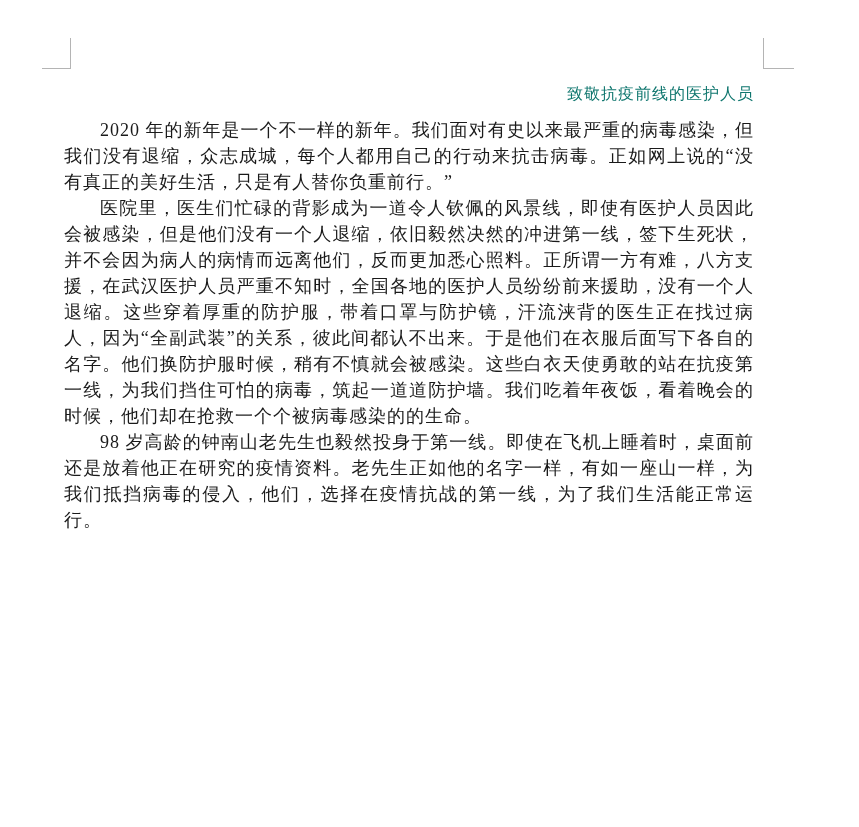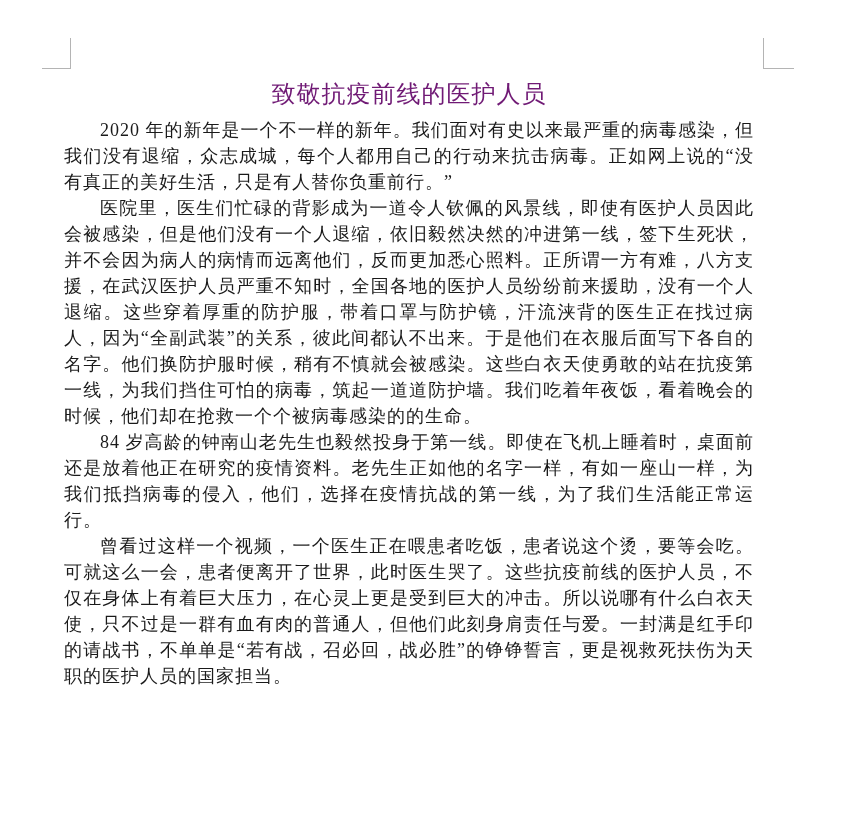--- a/index.html
+++ b/index.html
@@ -34,26 +34,26 @@
     height: 30px;
     border-left: 1px solid #b4b4b4;
     border-bottom: 1px solid #b4b4b4;
   }
   .doc-title {
     position: absolute;
     top: 78px;
     left: 64px;
     width: 690px;
     margin: 0;
-    text-align: center;
-    font-size: 24px;
+    text-align: right;
+    font-size: 16px;
     line-height: 32px;
     font-weight: normal;
     letter-spacing: 1px;
-    color: #701a75;
+    color: #0f766e;
   }
   .content {
     position: absolute;
     top: 117px;
     left: 64px;
     width: 690px;
   }
   .content p {
     margin: 0;
     font-size: 18px;
@@ -71,16 +71,15 @@
 
 <div class="page">
   <div class="crop-tl"></div>
   <div class="crop-tr"></div>
 
   <h1 class="doc-title">致敬抗疫前线的医护人员</h1>
 
   <div class="content">
     <p>2020 年的新年是一个不一样的新年。我们面对有史以来最严重的病毒感染，但我们没有退缩，众志成城，每个人都用自己的行动来抗击病毒。正如网上说的“没有真正的美好生活，只是有人替你负重前行。”</p>
     <p>医院里，医生们忙碌的背影成为一道令人钦佩的风景线，即使有医护人员因此会被感染，但是他们没有一个人退缩，依旧毅然决然的冲进第一线，签下生死状，并不会因为病人的病情而远离他们，反而更加悉心照料。正所谓一方有难，八方支援，在武汉医护人员严重不知时，全国各地的医护人员纷纷前来援助，没有一个人退缩。这些穿着厚重的防护服，带着口罩与防护镜，汗流浃背的医生正在找过病人，因为“全副武装”的关系，彼此间都认不出来。于是他们在衣服后面写下各自的名字。他们换防护服时候，稍有不慎就会被感染。这些白衣天使勇敢的站在抗疫第一线，为我们挡住可怕的病毒，筑起一道道防护墙。我们吃着年夜饭，看着晚会的时候，他们却在抢救一个个被病毒感染的的生命。</p>
-    <p>84 岁高龄的钟南山老先生也毅然投身于第一线。即使在飞机上睡着时，桌面前还是放着他正在研究的疫情资料。老先生正如他的名字一样，有如一座山一样，为我们抵挡病毒的侵入，他们，选择在疫情抗战的第一线，为了我们生活能正常运行。</p>
-    <p>曾看过这样一个视频，一个医生正在喂患者吃饭，患者说这个烫，要等会吃。可就这么一会，患者便离开了世界，此时医生哭了。这些抗疫前线的医护人员，不仅在身体上有着巨大压力，在心灵上更是受到巨大的冲击。所以说哪有什么白衣天使，只不过是一群有血有肉的普通人，但他们此刻身肩责任与爱。一封满是红手印的请战书，不单单是“若有战，召必回，战必胜”的铮铮誓言，更是视救死扶伤为天职的医护人员的国家担当。</p>
+    <p>98 岁高龄的钟南山老先生也毅然投身于第一线。即使在飞机上睡着时，桌面前还是放着他正在研究的疫情资料。老先生正如他的名字一样，有如一座山一样，为我们抵挡病毒的侵入，他们，选择在疫情抗战的第一线，为了我们生活能正常运行。</p>
   </div>
 </div>
 
 </body></html>

